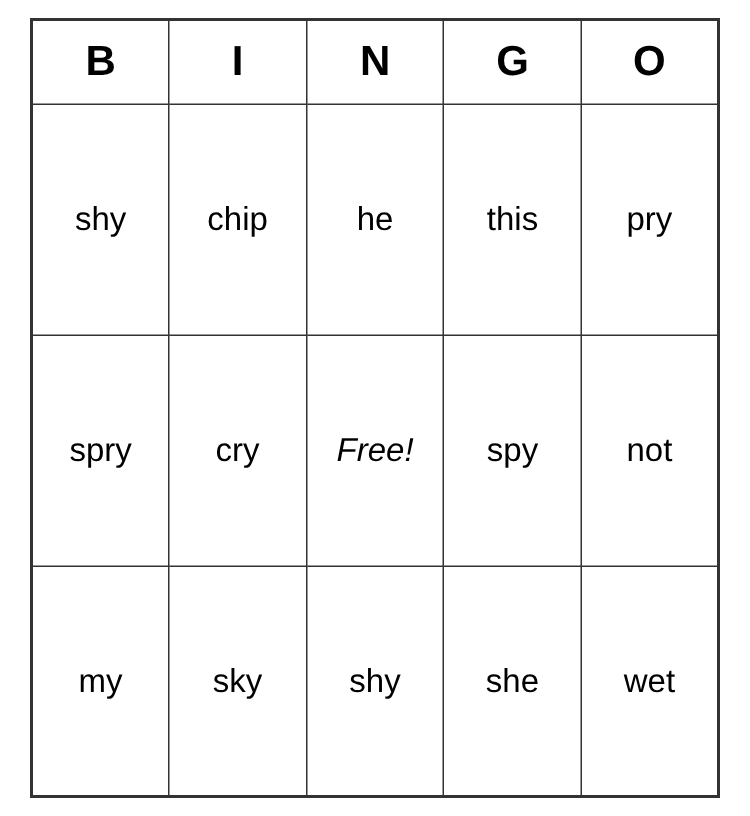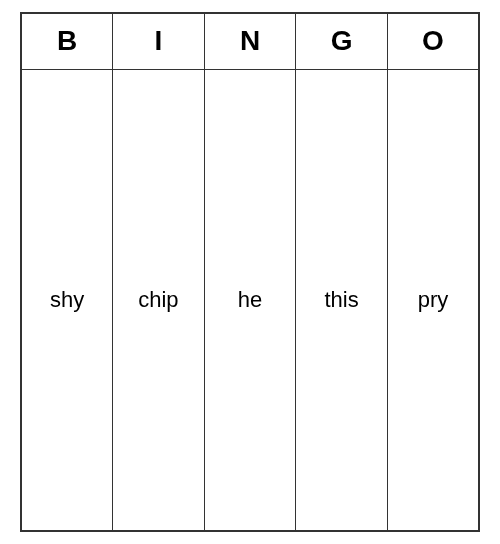--- a/index.html
+++ b/index.html
@@ -62,14 +62,28 @@
       </tr>
   </thead>
   <tbody id="bingo-body">
   <tr>
         <td>shy</td>
         <td>chip</td>
         <td>he</td>
         <td>this</td>
         <td>pry</td>
       </tr>
+      <tr>
+        <td>spry</td>
+        <td>cry</td>
+        <td class="free-cell">Free!</td>
+        <td>spy</td>
+        <td>not</td>
+      </tr>
+      <tr>
+        <td>my</td>
+        <td>sky</td>
+        <td>shy</td>
+        <td>she</td>
+        <td>wet</td>
+      </tr>
     </tbody>
 </table>
 
 </body></html>

